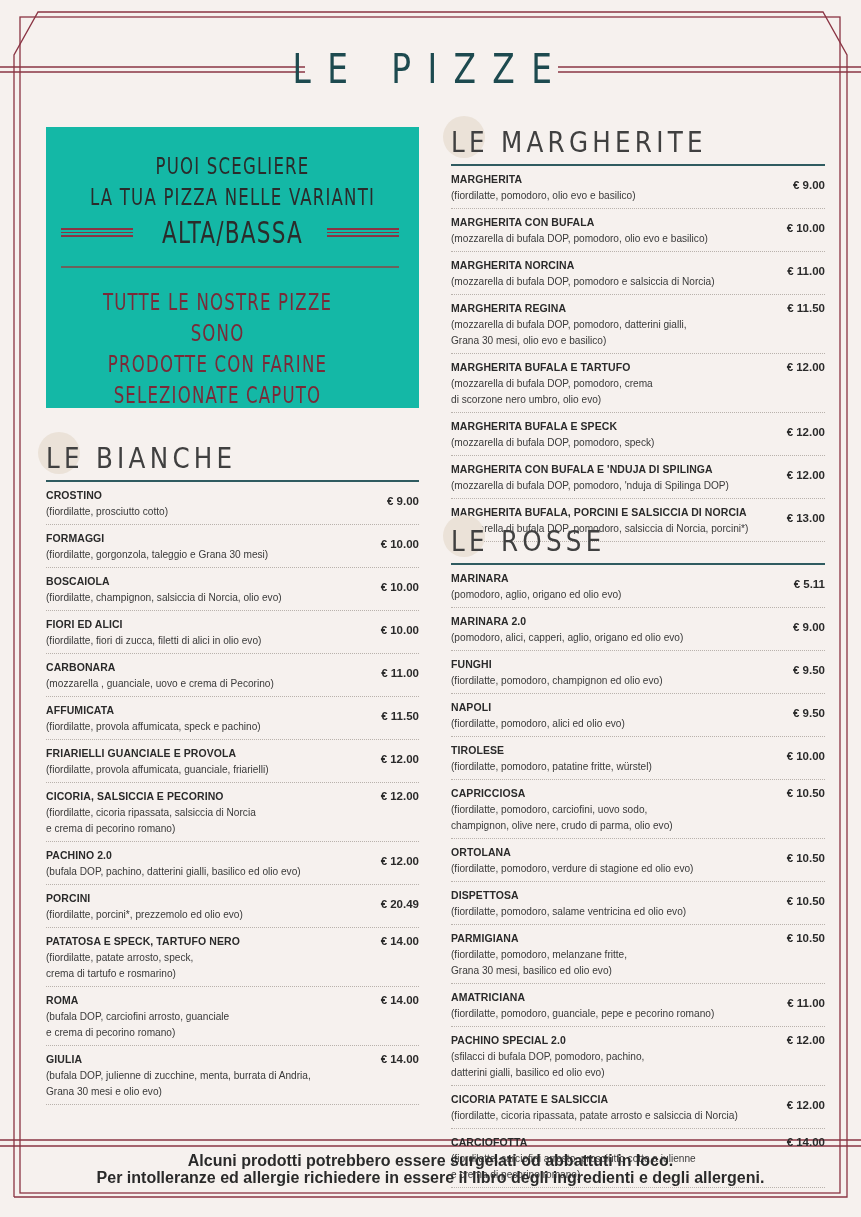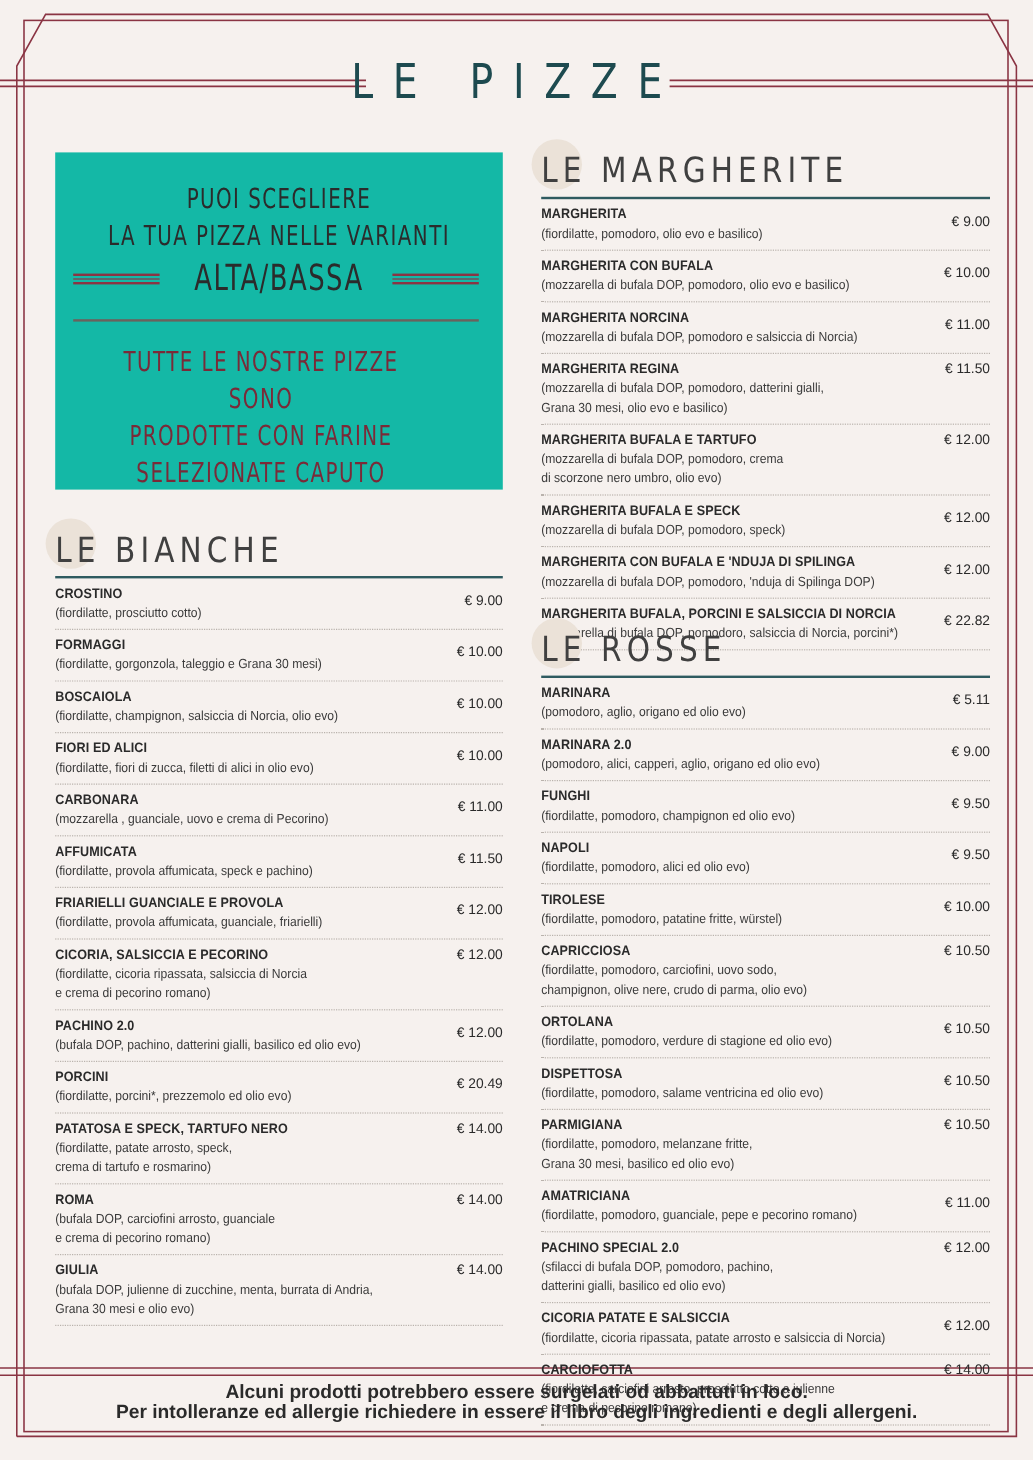--- a/index.html
+++ b/index.html
@@ -35,21 +35,21 @@
   .sec-title {
     position:relative; font-family:"DejaVu Sans", sans-serif; font-size:29px; letter-spacing:5px;
     color:#404040; height:44px; line-height:44px;
   }
   .sec-title .blob { position:absolute; left:-8px; top:-4px; width:42px; height:42px; border-radius:50%; background:#ebe2d8; z-index:0; }
   .sec-title span.t { position:relative; z-index:1; display:inline-block; transform:scaleX(0.85); transform-origin:left center; }
   .sec-rule { height:1.5px; background:#2f5b60; margin-top:0px; }
   .item { position:relative; border-bottom:1px dotted #b9b2ac; padding:6px 0 5px 0; }
   .item .name { font-family:"Liberation Sans", sans-serif; font-weight:700; font-size:11.4px; color:#2a2a2a; line-height:15px; letter-spacing:0.1px; transform:scaleX(0.92); transform-origin:left; white-space:nowrap; }
   .item .desc { font-family:"Liberation Sans", sans-serif; font-size:11px; color:#3a3a3a; line-height:16px; transform:scaleX(0.92); transform-origin:left; white-space:pre-line; }
-  .item .price { position:absolute; right:0; font-weight:400; font-size:11.5px; color:#2a2a2a; }
+  .item .price { position:absolute; right:0; font-weight:700; font-size:11.5px; color:#2a2a2a; }
   .item .price.mid { top:50%; margin-top:-8px; }
   .item .price.top { top:7px; }
   .footer {
     position:absolute; top:1152px; left:0; width:861px; text-align:center;
     font-weight:700; font-size:16px; line-height:17px; color:#2a2a2a;
   }
 </style>
 </head>
 <body>
 
@@ -207,21 +207,21 @@
         <div class="price mid">€ 12.00</div>
       </div>
       <div class="item">
         <div class="name">MARGHERITA CON BUFALA E 'NDUJA DI SPILINGA</div>
         <div class="desc">(mozzarella di bufala DOP, pomodoro, 'nduja di Spilinga DOP)</div>
         <div class="price mid">€ 12.00</div>
       </div>
       <div class="item">
         <div class="name">MARGHERITA BUFALA, PORCINI E SALSICCIA DI NORCIA</div>
         <div class="desc">(mozzarella di bufala DOP, pomodoro, salsiccia di Norcia, porcini*)</div>
-        <div class="price mid">€ 22.82</div>
+        <div class="price mid">€ 13.00</div>
       </div>
     </div>
 </div>
 
 <div class="section" style="left:451px; top:519px; width:374px;">
   <div class="sec-title"><div class="blob"></div><span class="t">LE ROSSE</span></div>
   <div class="sec-rule"></div>
   <div id="rosse-list">
       <div class="item">
         <div class="name">MARINARA</div>

